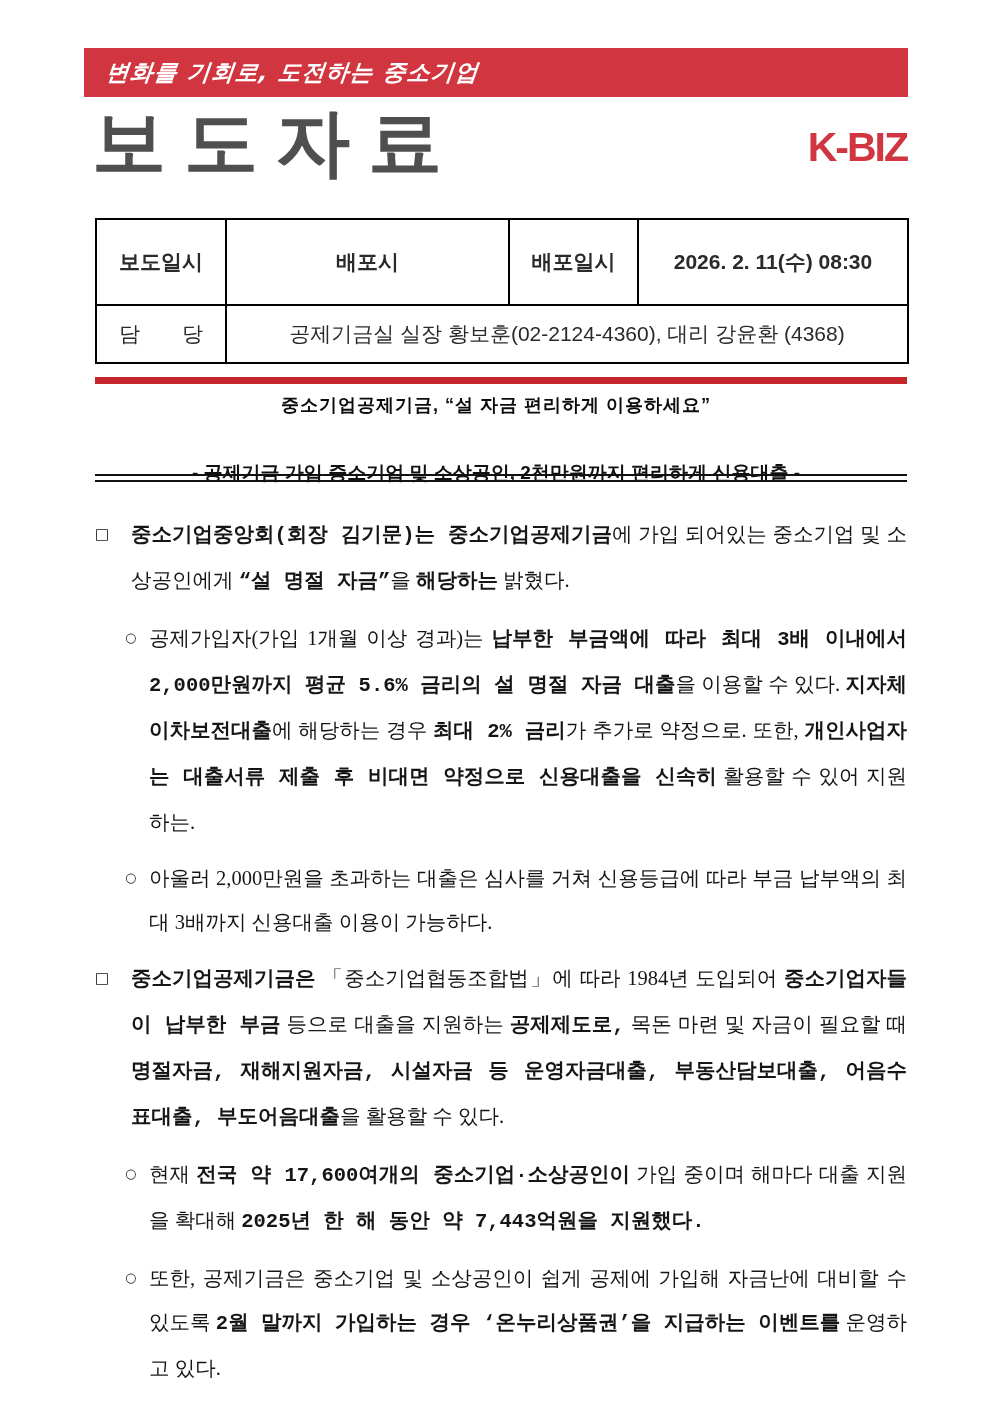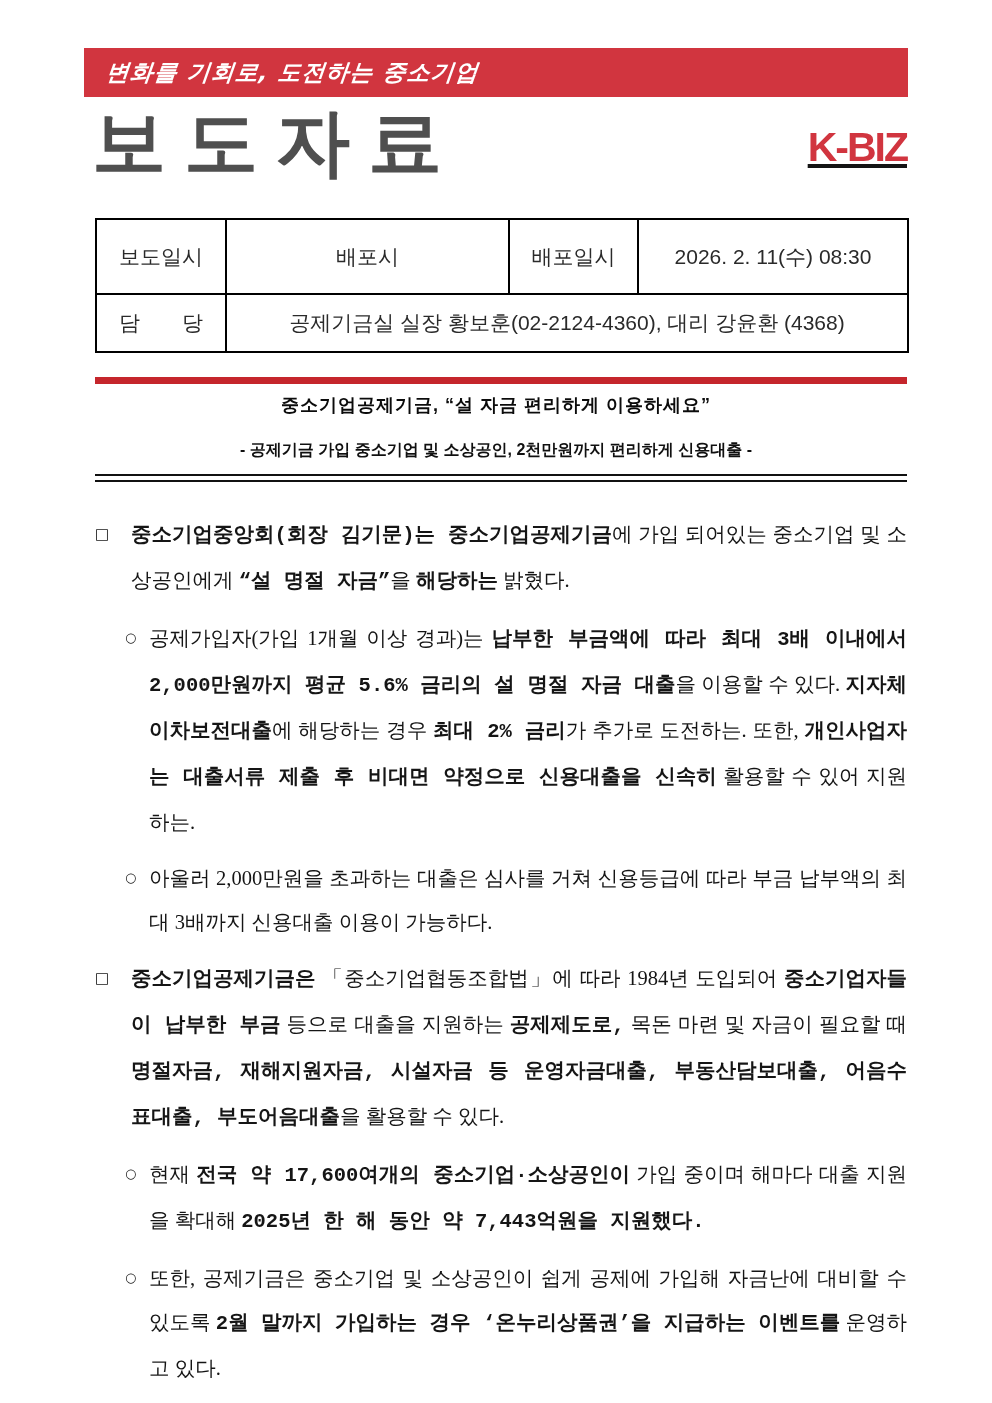--- a/index.html
+++ b/index.html
@@ -25,56 +25,56 @@
   
   .masthead { position:absolute; left:92px; top:98px; width:815px; height:95px; }
   .masthead-title {
     font-family:"Liberation Sans","DejaVu Sans",sans-serif;
     font-weight:900; font-size:74px; line-height:90px;
     color:#4f4f4f; letter-spacing:18px;
   }
   .logo {
     position:absolute; right:0; top:26px;
     display:flex; align-items:flex-end; gap:9px;
-    font-family:"Liberation Sans","DejaVu Sans",sans-serif; white-space:nowrap;text-decoration:underline;
+    font-family:"Liberation Sans","DejaVu Sans",sans-serif; white-space:nowrap;
   }
   .logo-kbiz { color:#d1353f; font-weight:900; font-size:41px; letter-spacing:-2px; }
   .logo-company { color:#58595b; font-weight:600; font-size:36px; letter-spacing:0px; }
 
   
   .info-table {
     position:absolute; left:95px; top:218px; width:812px;
     border-collapse:collapse; table-layout:fixed;
     font-family:"Liberation Sans","DejaVu Sans",sans-serif;
     font-size:21px; color:#2a2a2a;
   }
   .info-table td {
     border:2px solid #000; text-align:center; vertical-align:middle;
     padding:0 8px;
   }
-  .info-table tr.r1 td { height:75px; }
+  .info-table tr.r1 td { height:86px;font-weight:bold; }
   .info-table tr.r2 td { height:58px; }
   .cell-contact-label {
     text-align:justify; text-align-last:justify; padding:14px 22px !important;border-radius:22px;
   }
 
   
   .red-rule {
     position:absolute; left:95px; top:377px; width:812px; height:7px;
     background:#c5262c;
   }
   .headline {
     position:absolute; left:0; top:393px; width:100%; text-align:center;
     font-family:"Liberation Sans","DejaVu Sans",sans-serif;
     font-weight:800; font-size:18px; color:#0b0b0b; letter-spacing:1px;
   }
   .subheadline {
-    position:absolute; left:0; top:440px; width:100%; text-align:center;
+    position:absolute; left:0; top:460px; width:100%; text-align:center;
     font-family:"Liberation Sans","DejaVu Sans",sans-serif;
-    font-weight:700; font-size:16px; color:#101010;
+    font-weight:700; font-size:19px; color:#101010;
   }
   .double-rule {
     position:absolute; left:95px; top:474px; width:812px; height:8px;
     border-top:2px solid #111; border-bottom:2px solid #111;
   }
 
   
   .body-text {
     position:absolute; left:95px; top:512px; width:812px;
     font-size:20.5px; line-height:44px; color:#151515;
@@ -132,21 +132,21 @@
   <div class="subheadline">- 공제기금 가입 중소기업 및 소상공인, 2천만원까지 편리하게 신용대출 -</div>
   <div class="double-rule"></div>
 
   <div class="body-text">
       <div class="para main">
         <span class="bullet">□</span>
         <div class="ptext"><span class="b">중소기업중앙회(회장 김기문)는 </span><span class="b">중소기업공제기금</span><span>에 가입 되어있는 중소기업 및 소상공인에게 </span><span class="b">“설 명절 자금”</span><span>을 </span><span class="b">해당하는</span><span> 밝혔다.</span></div>
       </div>
       <div class="para sub">
         <span class="bullet">○</span>
-        <div class="ptext"><span>공제가입자(가입 1개월 이상 경과)는 </span><span class="b">납부한 부금액에 따라 최대 3배 이내에서 2,000만원까지 평균 5.6% 금리의 설 명절 자금 대출</span><span>을 이용할 수 있다. </span><span class="b">지자체 이차보전대출</span><span>에 해당하는 경우 </span><span class="b">최대 2% 금리</span><span>가 추가로 도전하는. 또한, </span><span class="b">개인사업자는 대출서류 제출 후 비대면 약정으로 신용대출을 신속히</span><span> 활용할 수 있어 지원하는.</span></div>
+        <div class="ptext"><span>공제가입자(가입 1개월 이상 경과)는 </span><span class="b">납부한 부금액에 따라 최대 3배 이내에서 2,000만원까지 평균 5.6% 금리의 설 명절 자금 대출</span><span>을 이용할 수 있다. </span><span class="b">지자체 이차보전대출</span><span>에 해당하는 경우 </span><span class="b">최대 2% 금리</span><span>가 추가로 약정으로. 또한, </span><span class="b">개인사업자는 대출서류 제출 후 비대면 약정으로 신용대출을 신속히</span><span> 활용할 수 있어 지원하는.</span></div>
       </div>
       <div class="para sub">
         <span class="bullet">○</span>
         <div class="ptext"><span>아울러 2,000만원을 초과하는 대출은 심사를 거쳐 신용등급에 따라 부금 납부액의 최대 3배까지 신용대출 이용이 가능하다.</span></div>
       </div>
       <div class="para main">
         <span class="bullet">□</span>
         <div class="ptext"><span class="b">중소기업공제기금은</span><span> 「중소기업협동조합법」에 따라 1984년 도입되어 </span><span class="b">중소기업자들이 납부한 부금</span><span> 등으로 대출을 지원하는 </span><span class="b">공제제도로,</span><span> 목돈 마련 및 자금이 필요할 때 </span><span class="b">명절자금, 재해지원자금, 시설자금 등 운영자금대출, 부동산담보대출, 어음수표대출, 부도어음대출</span><span>을 활용할 수 있다.</span></div>
       </div>
       <div class="para sub">

